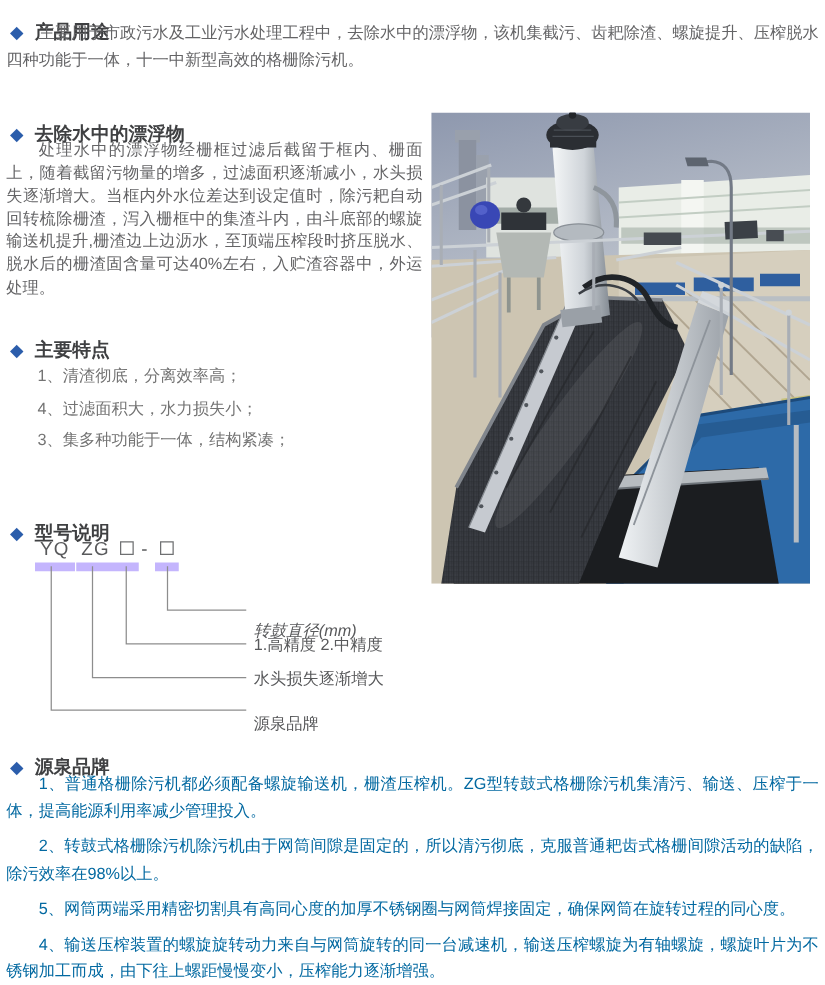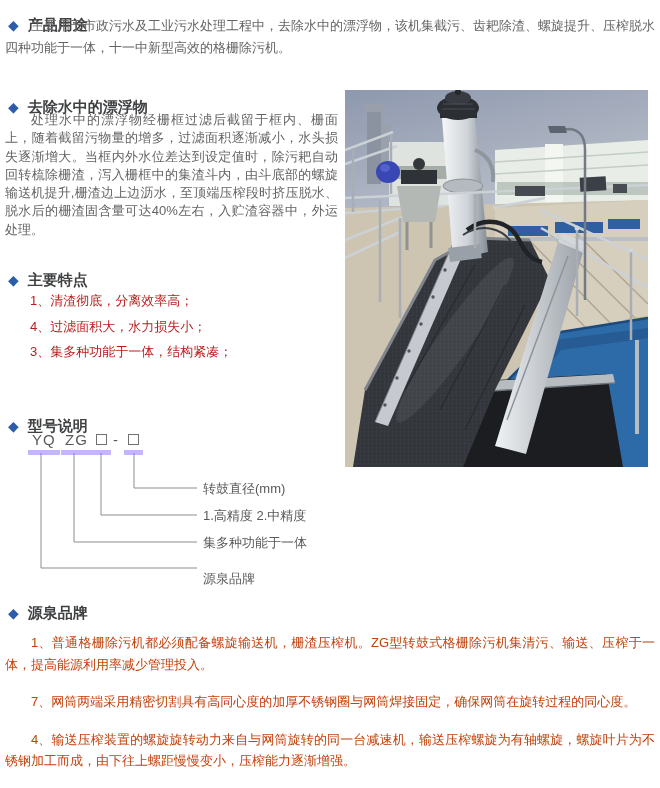--- a/index.html
+++ b/index.html
@@ -11,41 +11,41 @@
     position:absolute;left:8px;display:flex;align-items:center;gap:9px;
     font-size:15px;font-weight:bold;color:#3f4042;white-space:nowrap;
   }
   .diamond{color:#2b5dab;font-size:14px;line-height:1;transform:translateY(-1px);}
   .para{
     position:absolute;font-size:13px;color:#646466;text-align:justify;
     text-indent:2em;margin:0;
   }
   .p-usage{top:15px;left:5px;width:650px;line-height:22px;}
   .p-principle{top:111px;left:5px;width:333px;line-height:18.3px;}
-  .features{position:absolute;top:288px;left:30px;font-size:13px;color:#b91c1c;}
+  .features{position:absolute;top:288px;left:30px;font-size:13px;color:#737373;}
   .features .item{line-height:25.5px;}
   
   .model{position:absolute;top:430px;left:0;width:345px;height:160px;}
   .code-part{
     position:absolute;top:2px;font-size:15px;color:#58595b;letter-spacing:1px;
-    border-bottom:5px solid #c4b5fd;padding:0 4px 3px 4px;line-height:15px;
+    border-bottom:7px solid #c4b5fd;padding:0 4px 3px 4px;line-height:15px;
   }
   .code-dash{position:absolute;top:2px;font-size:15px;color:#58595b;line-height:15px;}
   .code-box{
     display:inline-block;width:11px;height:11px;border:1.4px solid #6f7072;
     box-sizing:border-box;vertical-align:baseline;
   }
   .conn{position:absolute;left:0;top:0;}
   .model-label{position:absolute;left:203px;font-size:13px;color:#58595b;white-space:nowrap;}
-  .ml-0{top:50px;} .ml-1{top:77px;text-align:center;} .ml-2{top:104px;} .ml-3{top:140px;}
+  .ml-0{top:66px;font-style:italic;} .ml-1{top:77px;text-align:center;} .ml-2{top:104px;} .ml-3{top:140px;}
   
   .photo{position:absolute;left:345px;top:90px;width:303px;height:377px;}
   
-  .p-bottom{position:relative;font-size:13px;color:#c2410c;line-height:21.5px;
-    text-align:justify;text-indent:2em;margin:16px 0 7px 0;}
+  .p-bottom{position:relative;font-size:13px;color:#0369a1;line-height:21.5px;
+    text-align:justify;text-indent:2em;margin:0 0 7px 0;}
   .bottom-wrap{position:absolute;top:616px;left:5px;width:650px;}
   .h-usage{top:4px;} .h-principle{top:86px;} .h-features{top:259px;}
   .h-model{top:405px;} .h-product{top:592px;}
 </style>
 </head>
 <body>
 
 <div class="page">
 
   <h2 class="heading h-usage">
@@ -82,21 +82,21 @@
     <span class="code-part" style="left:124px;"><span class="code-box"></span></span>
 
     <svg class="conn" width="345" height="160">
       <polyline points="134,23 134,58 197,58" fill="none" stroke="#8d8d8d" stroke-width="1"></polyline>
       <polyline points="101,23 101,85 197,85" fill="none" stroke="#8d8d8d" stroke-width="1"></polyline>
       <polyline points="74,23 74,112 197,112" fill="none" stroke="#8d8d8d" stroke-width="1"></polyline>
       <polyline points="41,23 41,138 197,138" fill="none" stroke="#8d8d8d" stroke-width="1"></polyline>
     </svg>
     <div class="model-label ml-0">转鼓直径(mm)</div>
     <div class="model-label ml-1">1.高精度 2.中精度</div>
-    <div class="model-label ml-2">集多种功能于一体</div>
+    <div class="model-label ml-2">水头损失逐渐增大</div>
     <div class="model-label ml-3">源泉品牌</div>
   </div>
 
   <svg class="photo" viewBox="0 0 303 377">
     <defs>
       <linearGradient id="sky" x1="0" y1="0" x2="0.4" y2="1">
         <stop offset="0" stop-color="#8e98ae"></stop>
           <stop offset="1" stop-color="#c6cbd2"></stop>
       </linearGradient>
       <linearGradient id="tube" x1="0" y1="0" x2="1" y2="0">
@@ -225,17 +225,18 @@
     <path d="M240,210 L240,60 Q240,40 224,39 L212,40" stroke="#737a86" stroke-width="2.5" fill="none"></path>
     <polygon points="203,36 220,36 222,43 205,43" fill="#5d646f"></polygon>
   </svg>
 
   <h2 class="heading h-product">
     <span class="diamond">◆</span>
     <span>源泉品牌</span>
   </h2>
   <div class="bottom-wrap">
     <p class="p-bottom">1、普通格栅除污机都必须配备螺旋输送机，栅渣压榨机。ZG型转鼓式格栅除污机集清污、输送、压榨于一体，提高能源利用率减少管理投入。</p>
-    <p class="p-bottom">7、网筒两端采用精密切割具有高同心度的加厚不锈钢圈与网筒焊接固定，确保网筒在旋转过程的同心度。</p>
+    <p class="p-bottom">2、转鼓式格栅除污机除污机由于网筒间隙是固定的，所以清污彻底，克服普通耙齿式格栅间隙活动的缺陷，除污效率在98%以上。</p>
+    <p class="p-bottom">5、网筒两端采用精密切割具有高同心度的加厚不锈钢圈与网筒焊接固定，确保网筒在旋转过程的同心度。</p>
     <p class="p-bottom">4、输送压榨装置的螺旋旋转动力来自与网筒旋转的同一台减速机，输送压榨螺旋为有轴螺旋，螺旋叶片为不锈钢加工而成，由下往上螺距慢慢变小，压榨能力逐渐增强。</p>
   </div>
 
 </div>
 
 </body></html>

